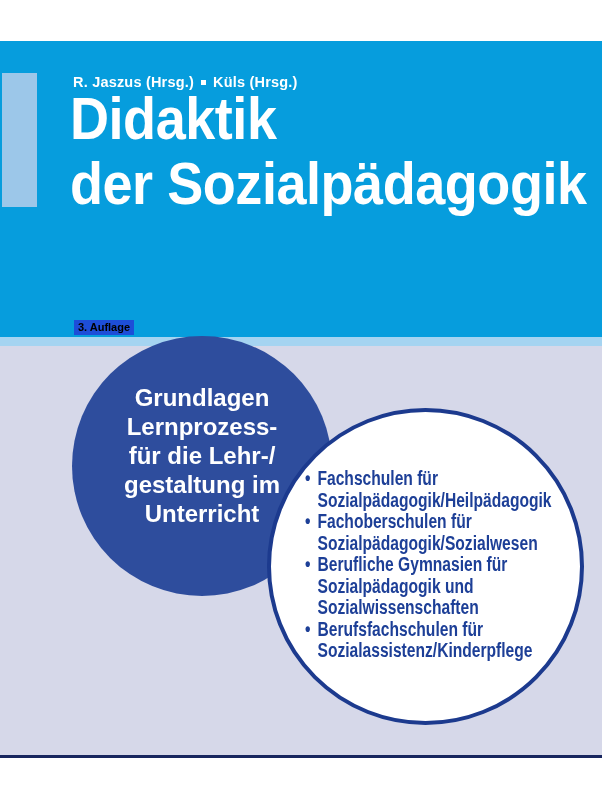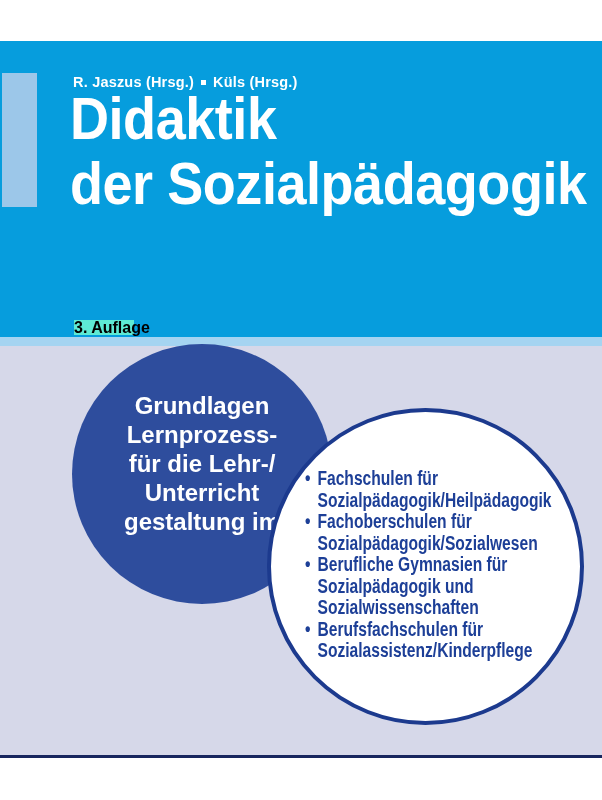--- a/index.html
+++ b/index.html
@@ -16,29 +16,29 @@
     color:#ffffff;font-size:14.5px;font-weight:bold;letter-spacing:0.2px;white-space:nowrap;
   }
   .author-sep{width:5px;height:5px;background:#ffffff;flex:0 0 auto;}
   .book-title{
     position:absolute;left:70px;top:54px;color:#ffffff;font-weight:bold;
     font-size:60px;line-height:65px;letter-spacing:-0.5px;
     transform:scaleX(0.9);transform-origin:0 0;white-space:nowrap;
   }
   .book-title span{display:block;}
   .edition-badge{
-    position:absolute;left:74px;top:288px;width:60px;height:15px;background:#5eead4;
-    color:#000000;font-size:16px;font-weight:bold;line-height:15px;text-align:center;white-space:nowrap;
+    position:absolute;left:74px;top:288px;width:60px;height:15px;background:#1d4ed8;
+    color:#000000;font-size:11px;font-weight:bold;line-height:15px;text-align:center;white-space:nowrap;
   }
   
   .band{position:absolute;left:0;top:305px;width:602px;height:9px;background:var(--band,#a5d4f1);}
   .body-bg{position:absolute;left:0;top:314px;width:602px;height:409px;background:var(--lavender,#d6d8e9);}
   
   .topic-circle{
-    position:absolute;left:72px;top:312px;width:260px;height:260px;border-radius:50%;
+    position:absolute;left:72px;top:304px;width:260px;height:260px;border-radius:50%;
     background:var(--dark-circle,#2e4d9d);box-sizing:border-box;
     display:flex;flex-direction:column;justify-content:center;align-items:center;
     padding-bottom:21px;text-align:center;color:#ffffff;font-size:24px;line-height:29px;font-weight:bold;
   }
   .topic-circle span{display:block;white-space:nowrap;}
   .schools-circle{
     position:absolute;left:267px;top:376px;width:317px;height:317px;border-radius:50%;
     background:#ffffff;border:4px solid var(--navy-border,#1c3a8e);box-sizing:border-box;
   }
   .schools-list{
@@ -73,22 +73,22 @@
 
   <div class="edition-badge">3. Auflage</div>
 
   <div class="band"></div>
   <div class="body-bg"></div>
 
   <div class="topic-circle">
     <span>Grundlagen</span>
     <span>Lernprozess-</span>
     <span>für die Lehr-/</span>
+    <span>gestaltung im</span>
     <span>Unterricht</span>
-    <span>gestaltung im</span>
   </div>
 
   <div class="schools-circle">
     <ul class="schools-list">
       <li>Fachschulen für Sozialpädagogik/Heilpädagogik</li>
       <li>Fachoberschulen für Sozialpädagogik/Sozialwesen</li>
       <li>Berufliche Gymnasien für Sozialpädagogik und Sozialwissenschaften</li>
       <li>Berufsfachschulen für Sozialassistenz/Kinderpflege</li>
     </ul>
   </div>

